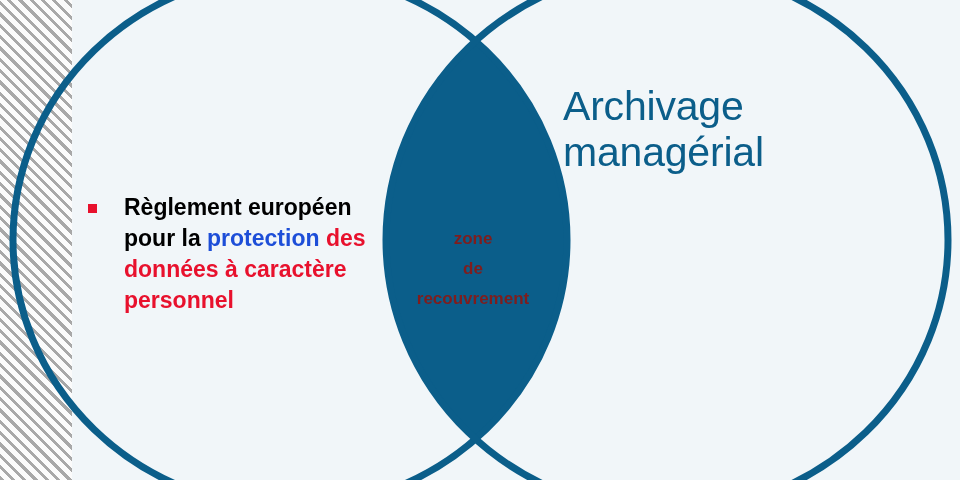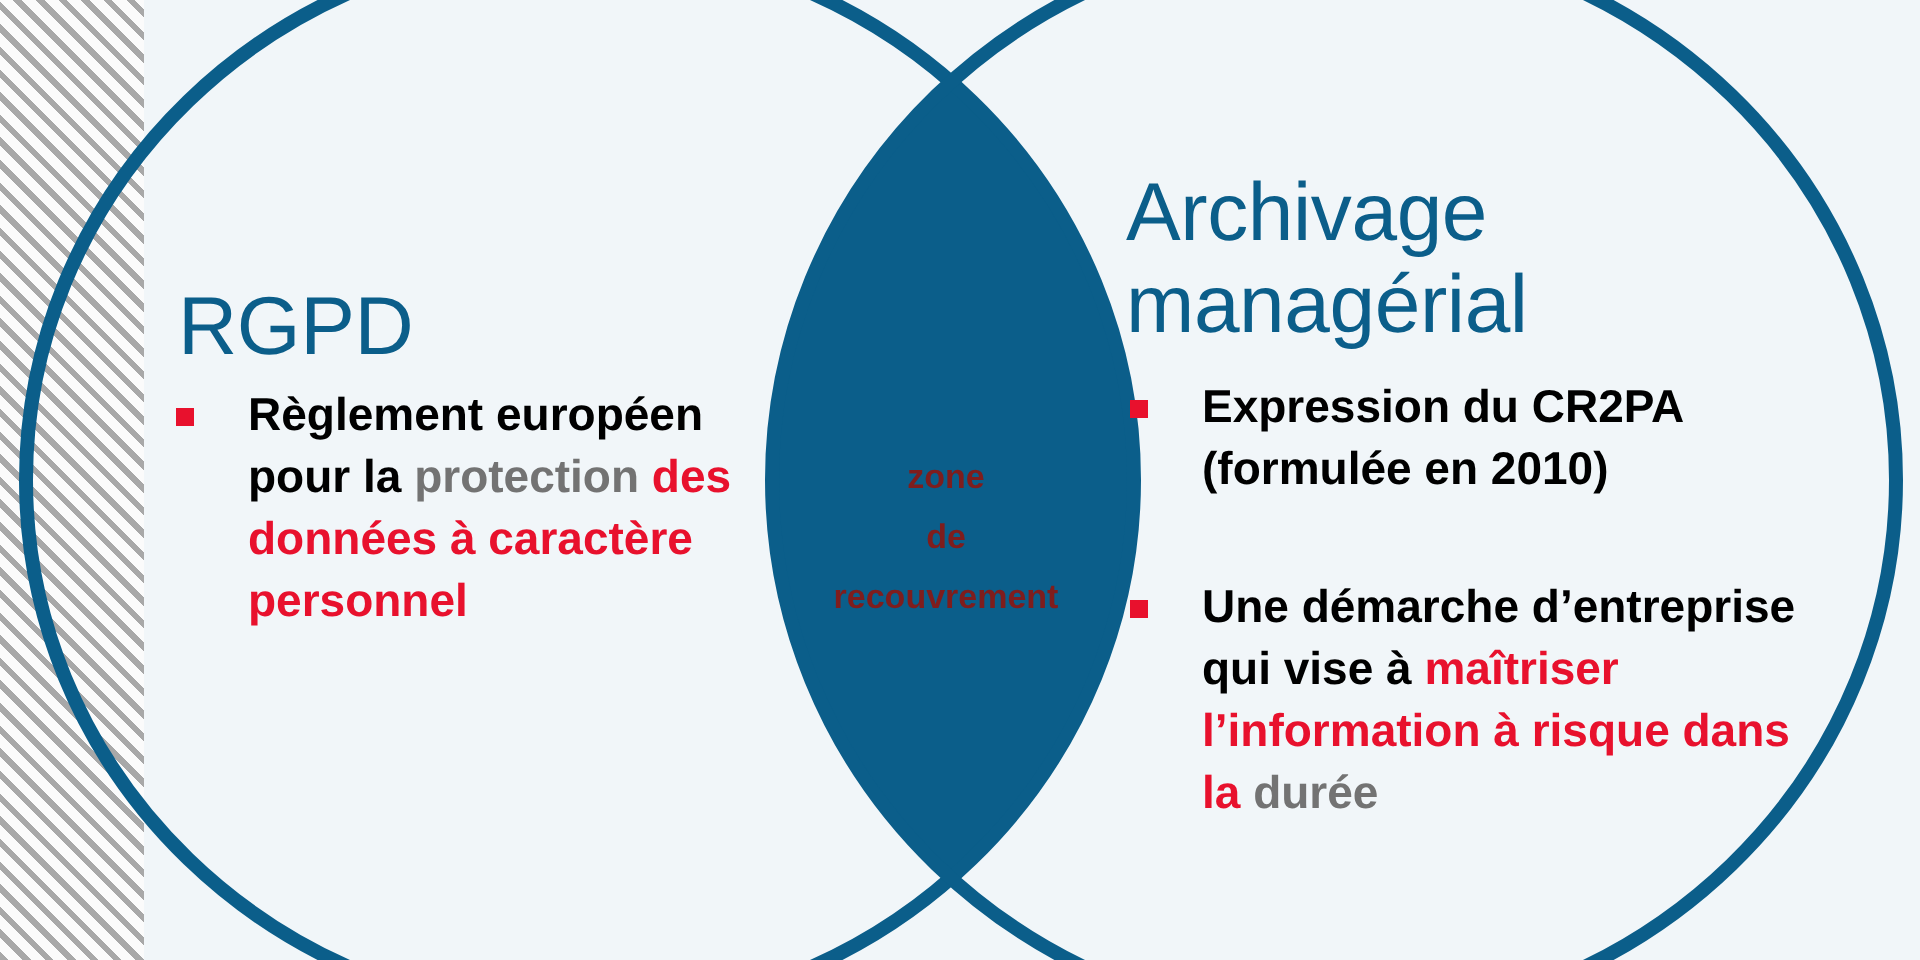--- a/index.html
+++ b/index.html
@@ -108,21 +108,21 @@
   .bullet-marker {
     position: absolute;
     left: 0;
     top: 12px;
     width: 9px;
     height: 9px;
     background: #e8112d;
   }
 
   .t-plain  { color: #000000; font-weight: 700; }
-  .t-blue   { color: #737373; font-weight: bold; }
+  .t-blue   { color: #1d4ed8; font-weight: bold; }
   .t-red    { color: #e8112d; font-weight: bold; }
 
   
   #lens-text {
     position: absolute;
     left: 378px;
     top: 224px;
     width: 190px;
     text-align: center;
     color: #7f1d1d;
@@ -149,40 +149,29 @@
 
     <g clip-path="url(#clip-left)">
       <ellipse cx="667" cy="240" rx="281" ry="272" fill="#0b5e8a" stroke="none"></ellipse>
     </g>
 
     <ellipse cx="290" cy="240" rx="277" ry="268" fill="none" stroke="#0b5e8a" stroke-width="7"></ellipse>
 
     <ellipse cx="667" cy="240" rx="281" ry="272" fill="none" stroke="#0b5e8a" stroke-width="7"></ellipse>
   </svg>
 
-  <div class="layer col-title" id="title-rgpd">RGPD</div>
 
   <div class="layer col-title" id="title-archivage">Archivage
 managérial</div>
 
   <div class="layer bullets" id="bullets-left">
     <div class="bullet">
       <span class="bullet-marker"></span>
       <span class="t-plain">Règlement européen pour la </span><span class="t-blue">protection </span><span class="t-red">des données à caractère personnel</span>
     </div>
   </div>
 
-  <div class="layer bullets" id="bullets-right">
-    <div class="bullet">
-      <span class="bullet-marker"></span>
-      <span class="t-plain">Expression du CR2PA (formulée en 2010)</span>
-    </div>
-    <div class="bullet">
-      <span class="bullet-marker"></span>
-      <span class="t-plain">Une démarche d’entreprise qui vise à </span><span class="t-red">maîtriser l’information à risque dans la </span><span class="t-blue">durée</span>
-    </div>
-  </div>
 
   <div id="lens-text">zone
 de
 recouvrement</div>
 
 </div>
 
 </body></html>

